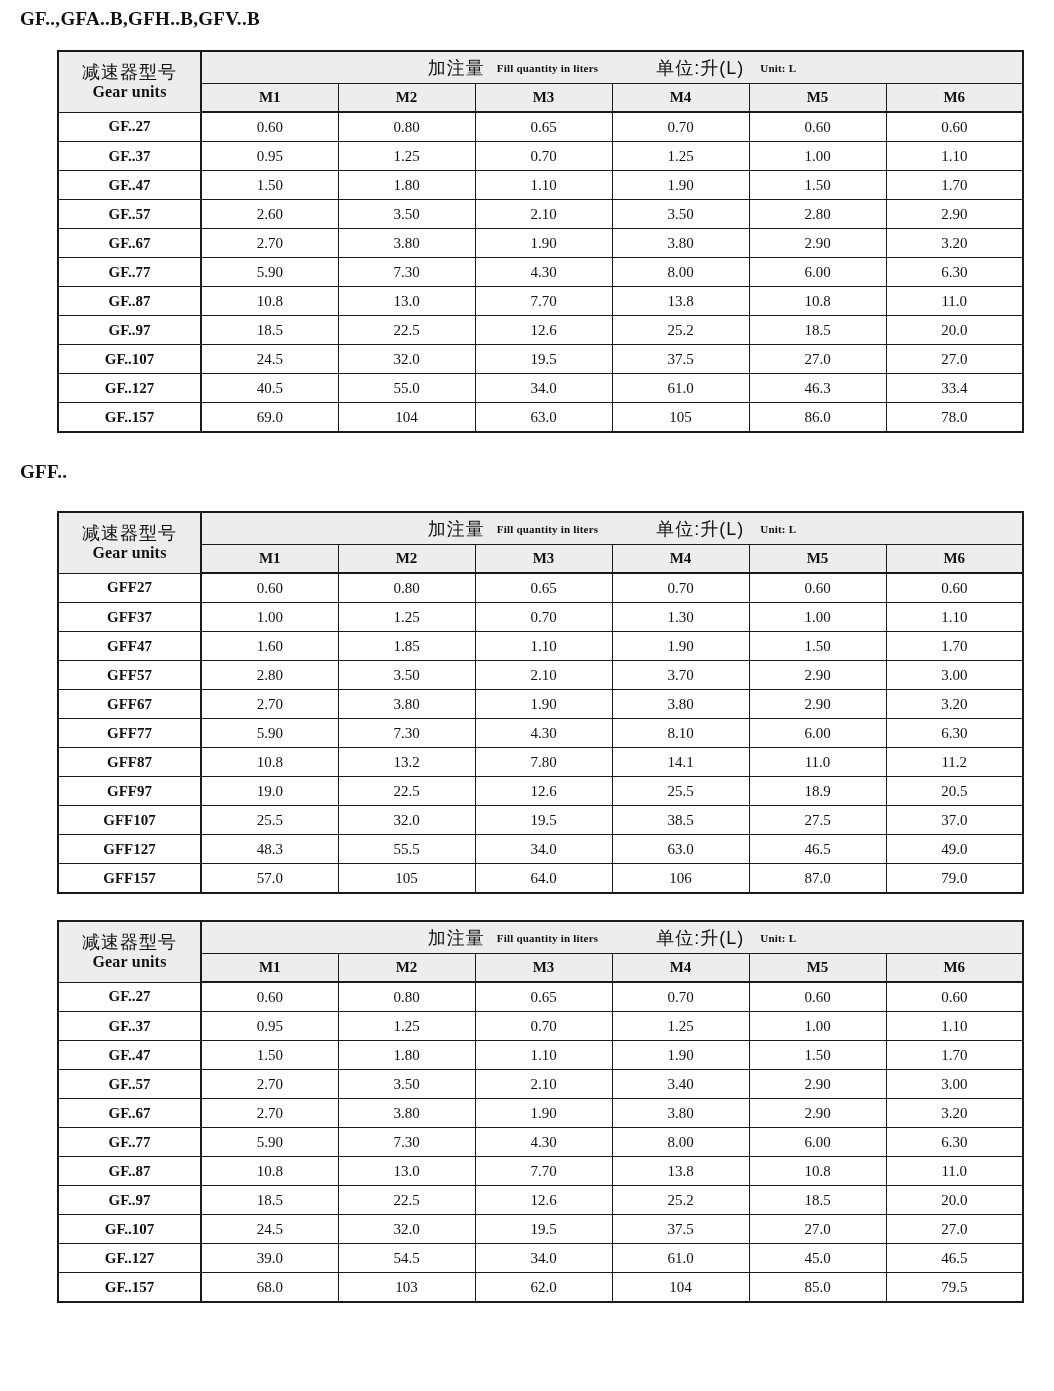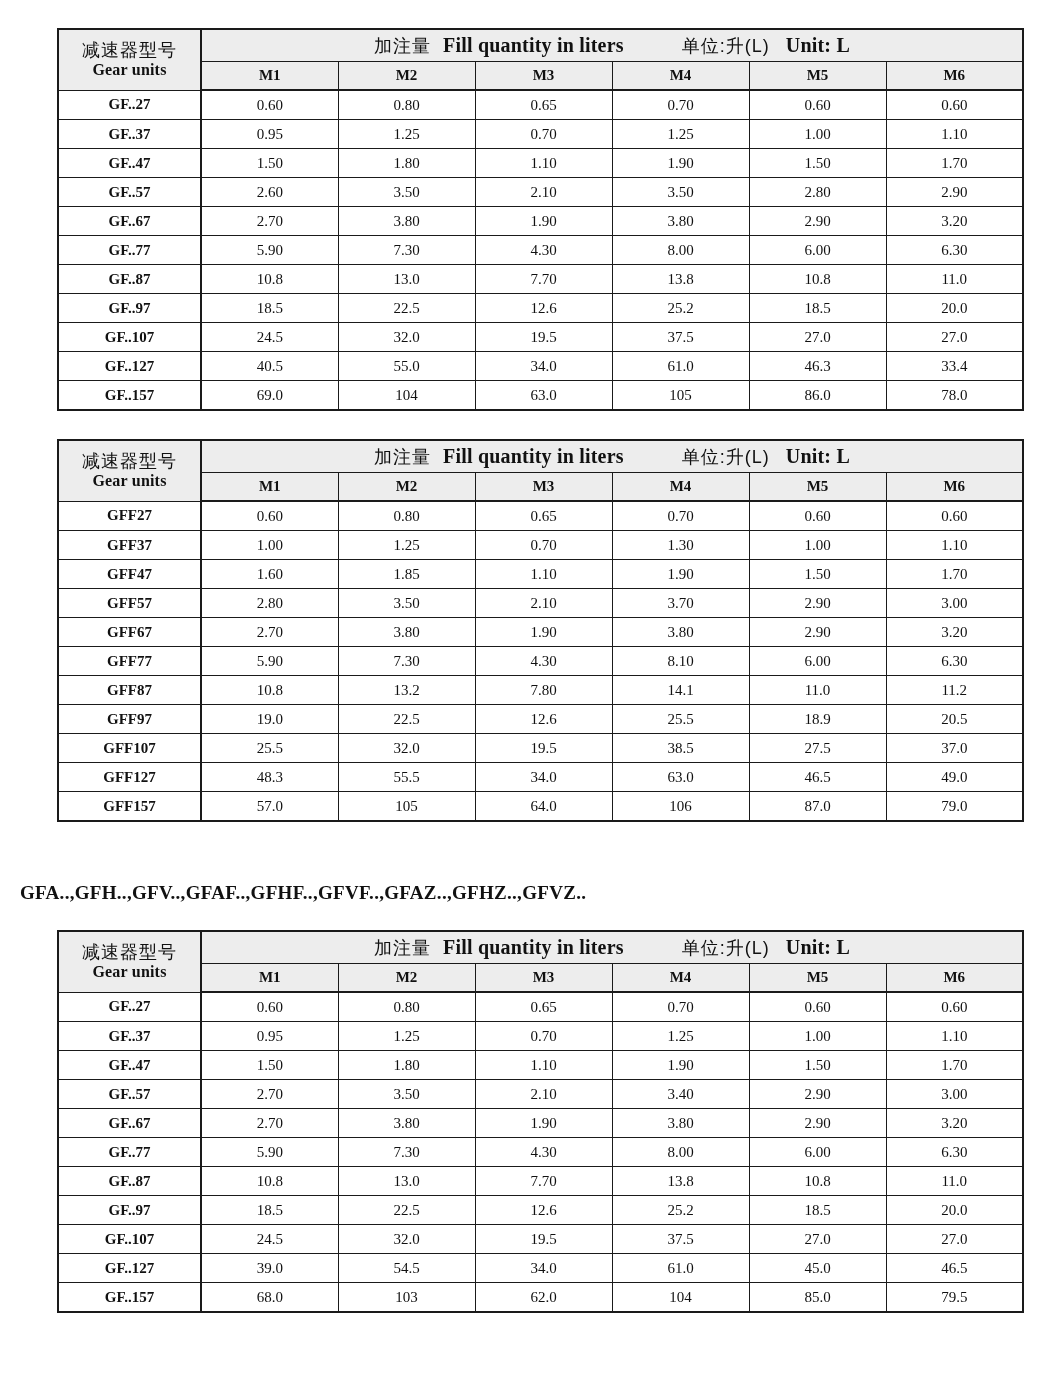--- a/index.html
+++ b/index.html
@@ -75,38 +75,39 @@
 
   .cn {
     font-family: "Liberation Sans", sans-serif;
     font-weight: normal;
     font-size: 18px;
     letter-spacing: 1px;
   }
   .en {
     font-family: "Liberation Serif", serif;
     font-weight: bold;
-    font-size: 20px;
+    font-size: 11px;
     letter-spacing: 0.2px;
   }
   th.fillhdr .wrap {
     display: flex;
     justify-content: center;
     align-items: center;
   }
   th.fillhdr .fill-cn { margin-right: 12px; }
   th.fillhdr .fill-en { margin-right: 58px; }
   th.fillhdr .unit-cn { margin-right: 16px; }
 </style>
 </head>
 <body>
 
 <div class="page">
 
   <section class="sec1">
+    <h2 class="sec-title">GF..,GFA..B,GFH..B,GFV..B</h2>
     <table class="fill-table">
       <colgroup>
         <col class="c-model">
           <col class="c-m">
           <col class="c-m">
           <col class="c-m">
           <col class="c-m">
           <col class="c-m">
           <col class="c-m">
       </colgroup>
@@ -232,20 +233,21 @@
             <td>63.0</td>
             <td>105</td>
             <td>86.0</td>
             <td>78.0</td>
           </tr>
         </tbody>
     </table>
   </section>
 
   <section class="sec2">
+    <h2 class="sec-title">GFF..</h2>
     <table class="fill-table">
       <colgroup>
         <col class="c-model">
           <col class="c-m">
           <col class="c-m">
           <col class="c-m">
           <col class="c-m">
           <col class="c-m">
           <col class="c-m">
       </colgroup>
@@ -371,21 +373,20 @@
             <td>64.0</td>
             <td>106</td>
             <td>87.0</td>
             <td>79.0</td>
           </tr>
         </tbody>
     </table>
   </section>
 
   <section class="sec3">
-    <h2 class="sec-title">GFA..,GFH..,GFV..,GFAF..,GFHF..,GFVF..,GFAZ..,GFHZ..,GFVZ..</h2>
     <table class="fill-table">
       <colgroup>
         <col class="c-model">
           <col class="c-m">
           <col class="c-m">
           <col class="c-m">
           <col class="c-m">
           <col class="c-m">
           <col class="c-m">
       </colgroup>

